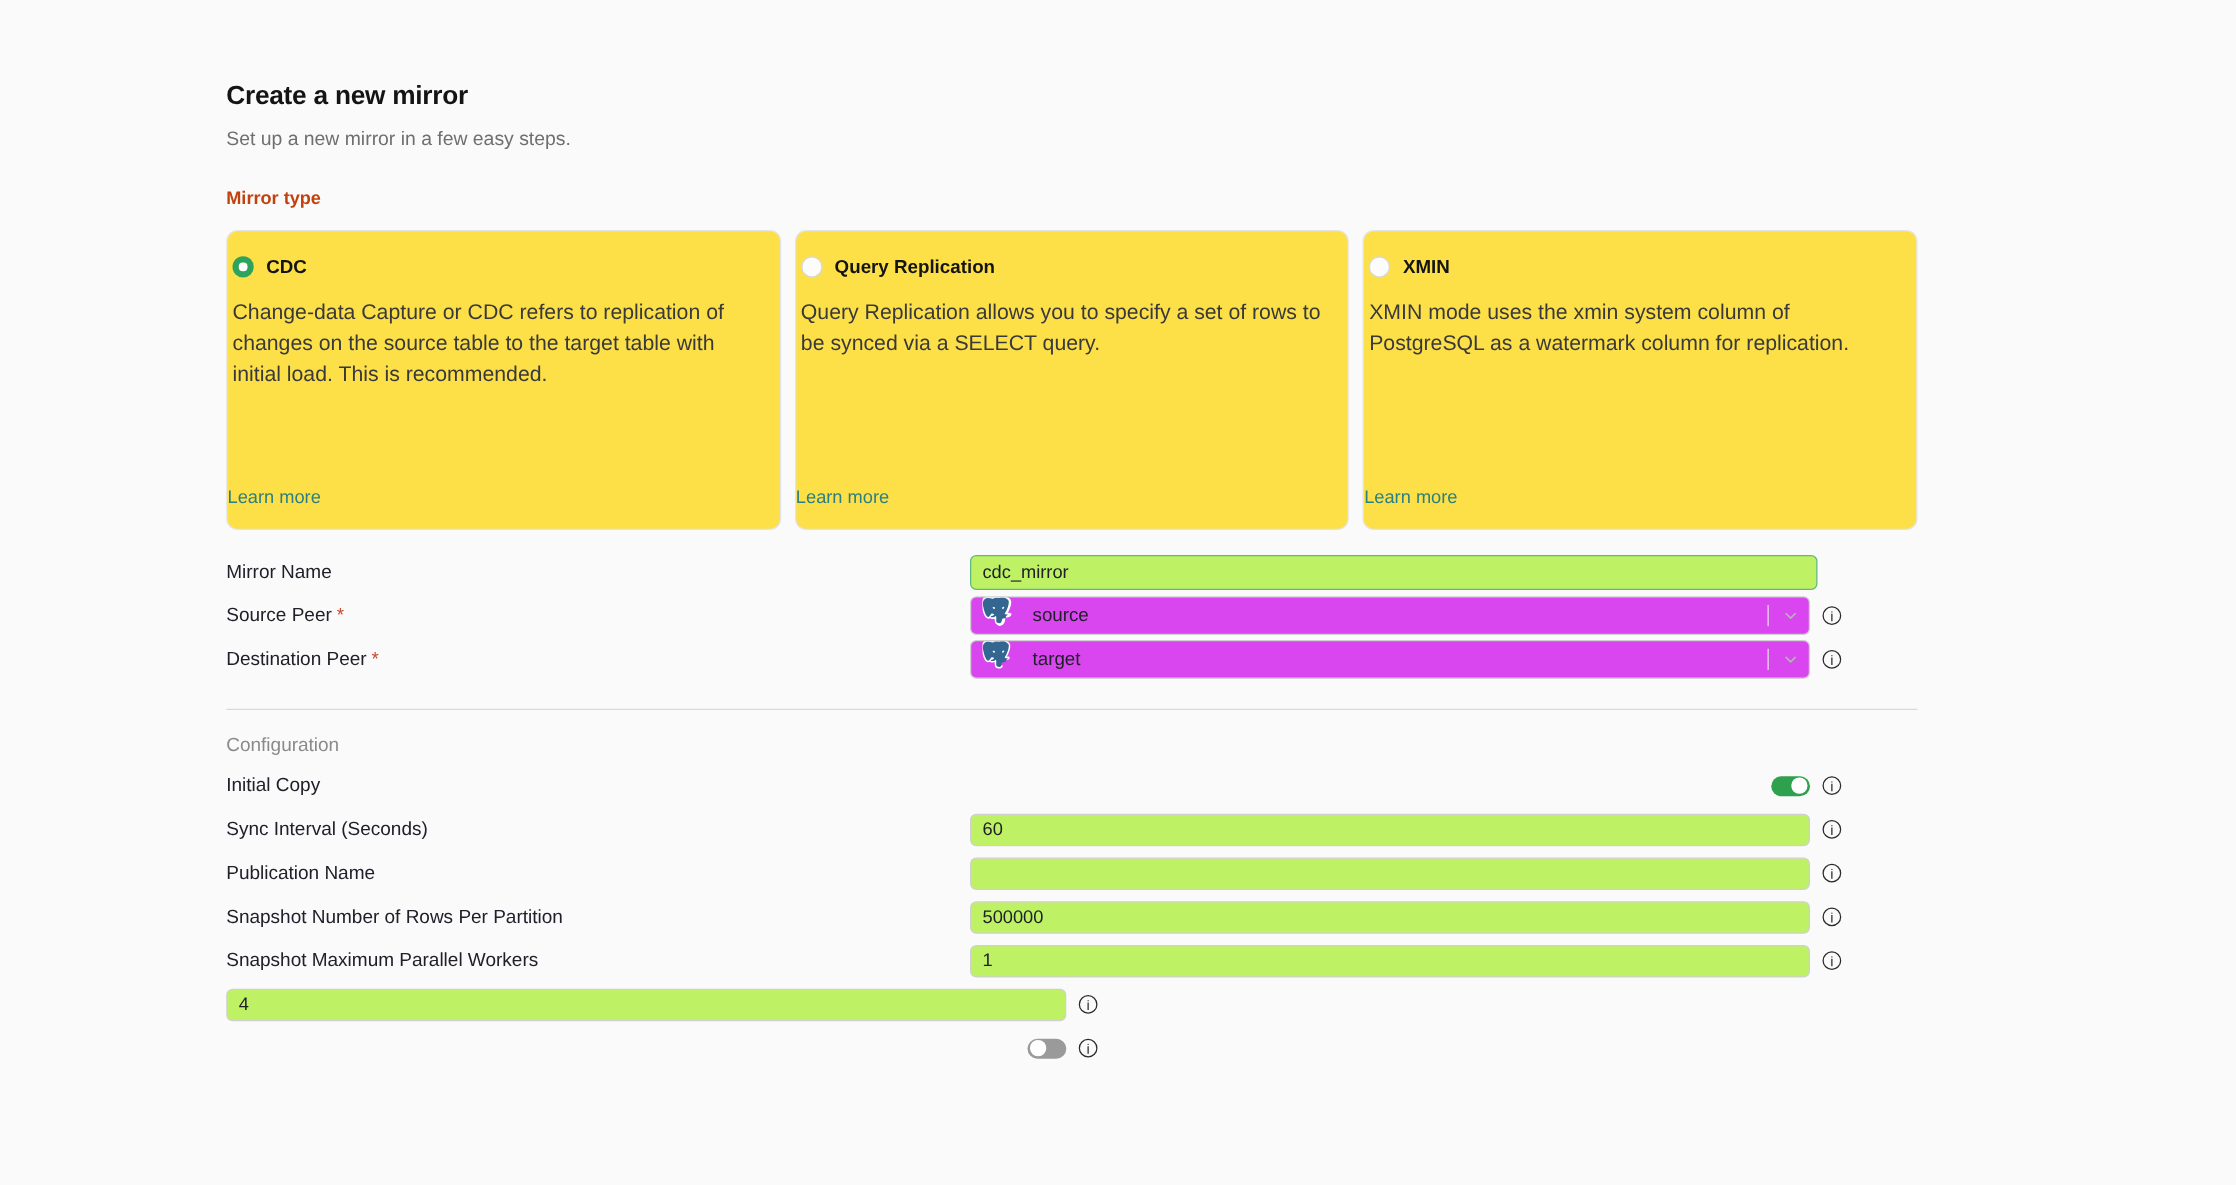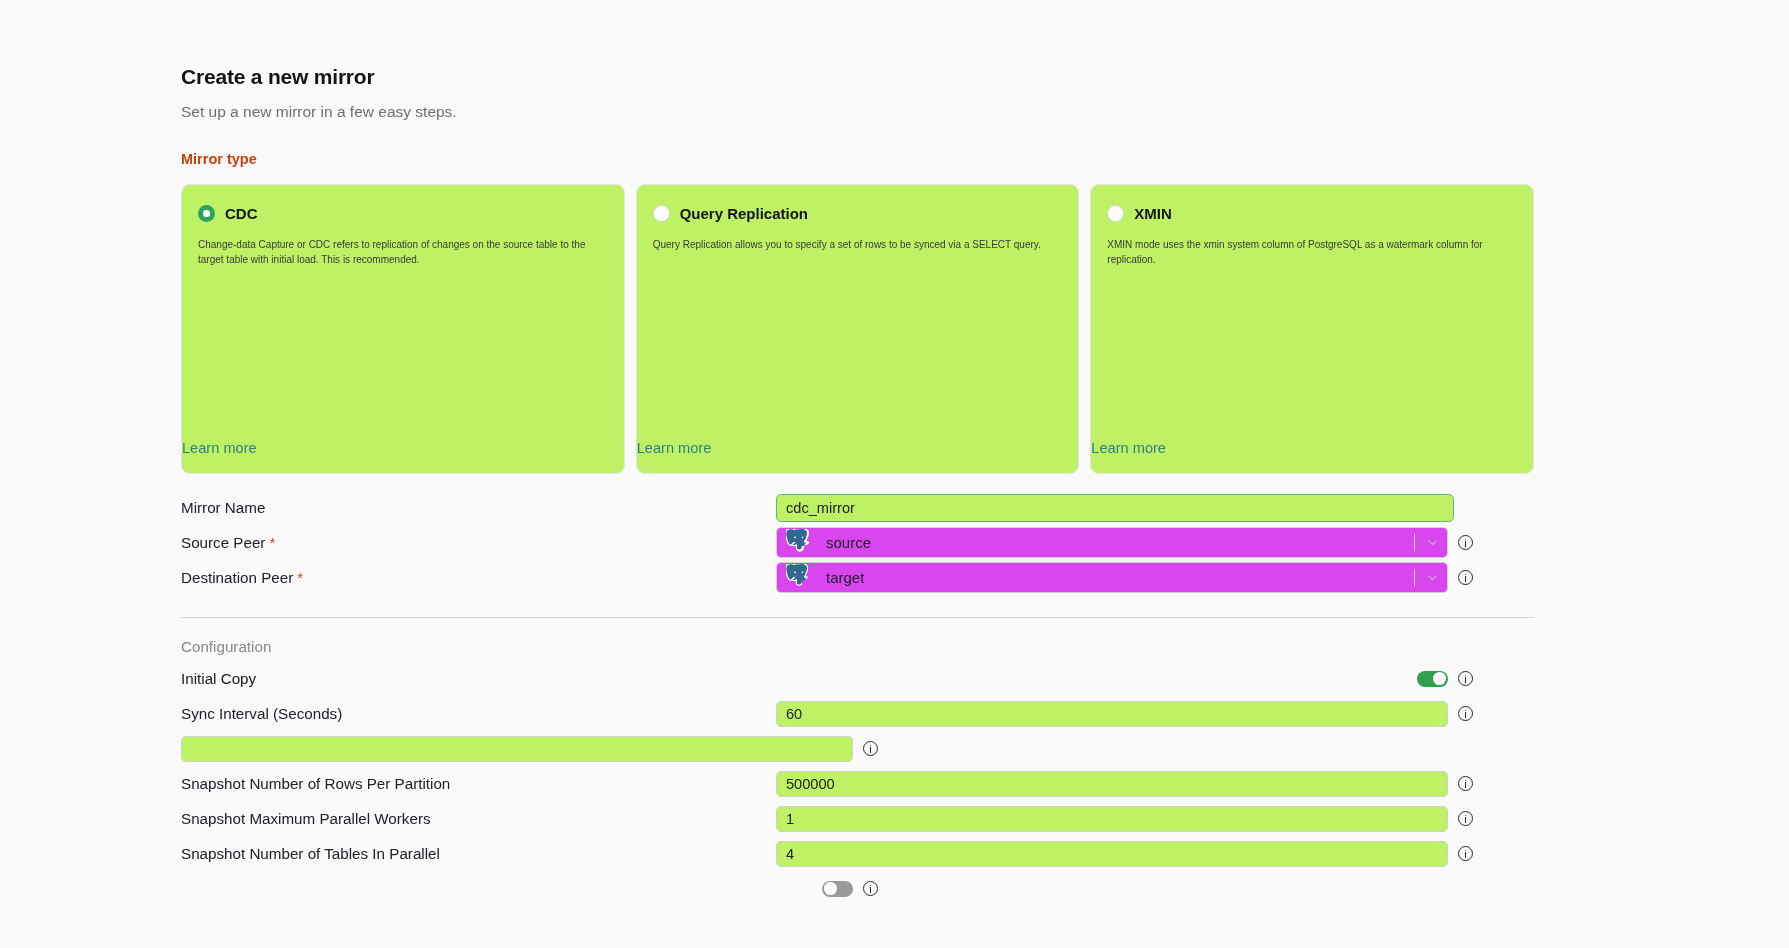--- a/index.html
+++ b/index.html
@@ -53,25 +53,25 @@
   
   .cards {
     display: flex;
     gap: 11px;
     margin-top: 17px;
   }
   .card {
     flex: 1 1 0;
     min-width: 0;
     box-sizing: border-box;
-    height: 290px;
+    height: 240px;
     border: 1px solid #e4e4e4;
     border-radius: 9px;
-    background: #bef264;
-    padding: 20px 13px 0 16px;
+    background: #fde047;
+    padding: 20px 13px 0 4px;
     display: flex;
     flex-direction: column;
     position: relative;
   }
   .card-head {
     display: flex;
     align-items: center;
     gap: 10px;
   }
   .radio {
@@ -100,21 +100,21 @@
     background: #ffffff;
   }
   .card-title {
     font-size: 15px;
     font-weight: bold;
     color: #141414;
   }
   .card-desc {
     margin: 0;
     padding-top: 16px;
-    font-size: 10px;
+    font-size: 17px;
     line-height: 1.47;
     color: #39393b;
   }
   .learn-more {
     position: absolute;
     left: 0;
     bottom: 17px;
     font-size: 14.6px;
     color: #2d7f7f;
     text-decoration: none;
@@ -408,20 +408,21 @@
 
       <div class="row">
         <div class="row-label">Sync Interval (Seconds)</div>
         <div class="row-field">
           <div class="textbox">60</div>
           <span class="info"></span>
         </div>
       </div>
 
       <div class="row">
+        <div class="row-label">Publication Name</div>
         <div class="row-field">
           <div class="textbox"></div>
           <span class="info"></span>
         </div>
       </div>
 
       <div class="row">
         <div class="row-label">Snapshot Number of Rows Per Partition</div>
         <div class="row-field">
           <div class="textbox">500000</div>
@@ -431,21 +432,20 @@
 
       <div class="row">
         <div class="row-label">Snapshot Maximum Parallel Workers</div>
         <div class="row-field">
           <div class="textbox">1</div>
           <span class="info"></span>
         </div>
       </div>
 
       <div class="row">
-        <div class="row-label">Snapshot Number of Tables In Parallel</div>
         <div class="row-field">
           <div class="textbox">4</div>
           <span class="info"></span>
         </div>
       </div>
 
       <div class="row">
         <div class="row-field">
           <div class="toggle-wrap">
             <span class="toggle">

